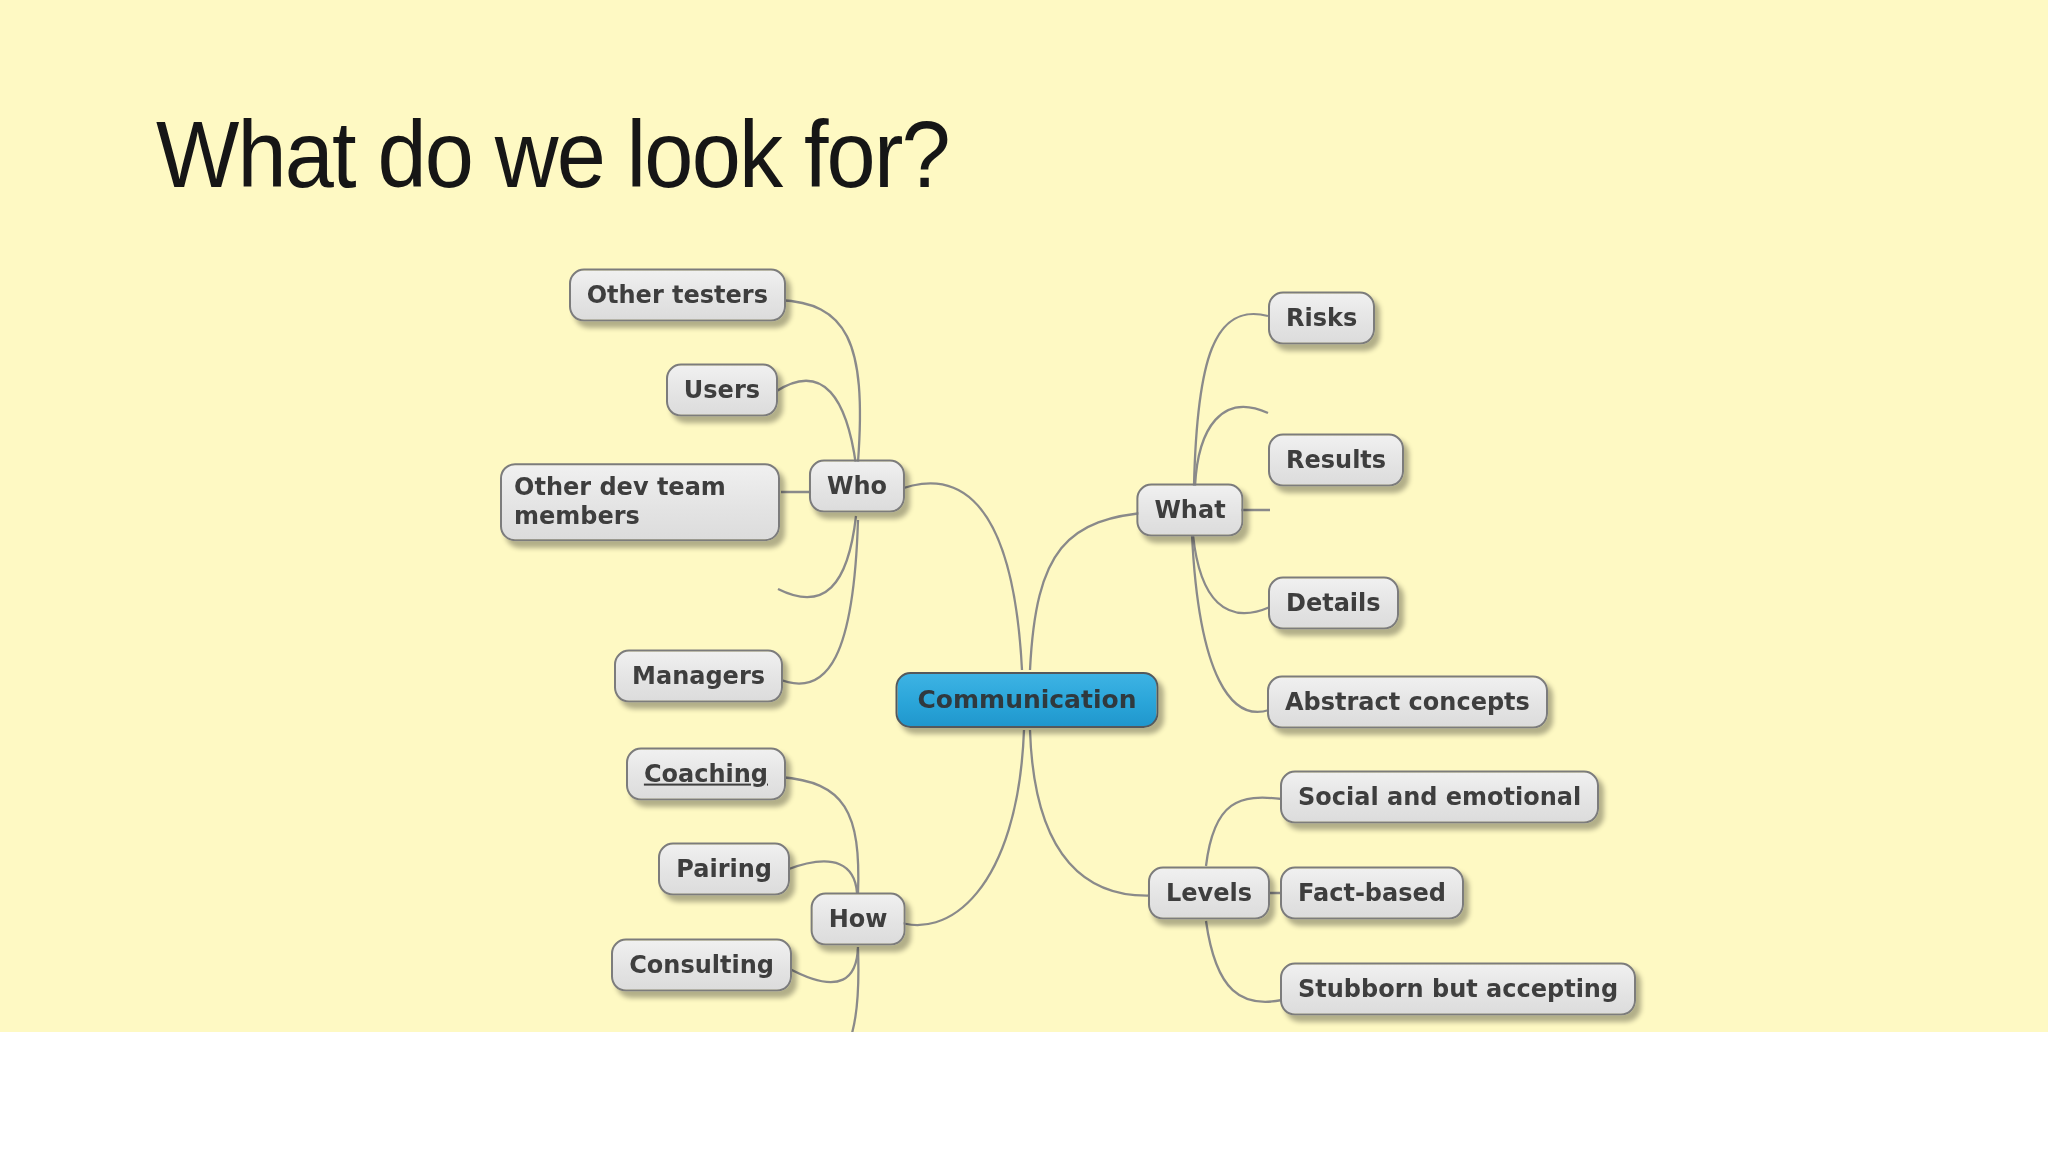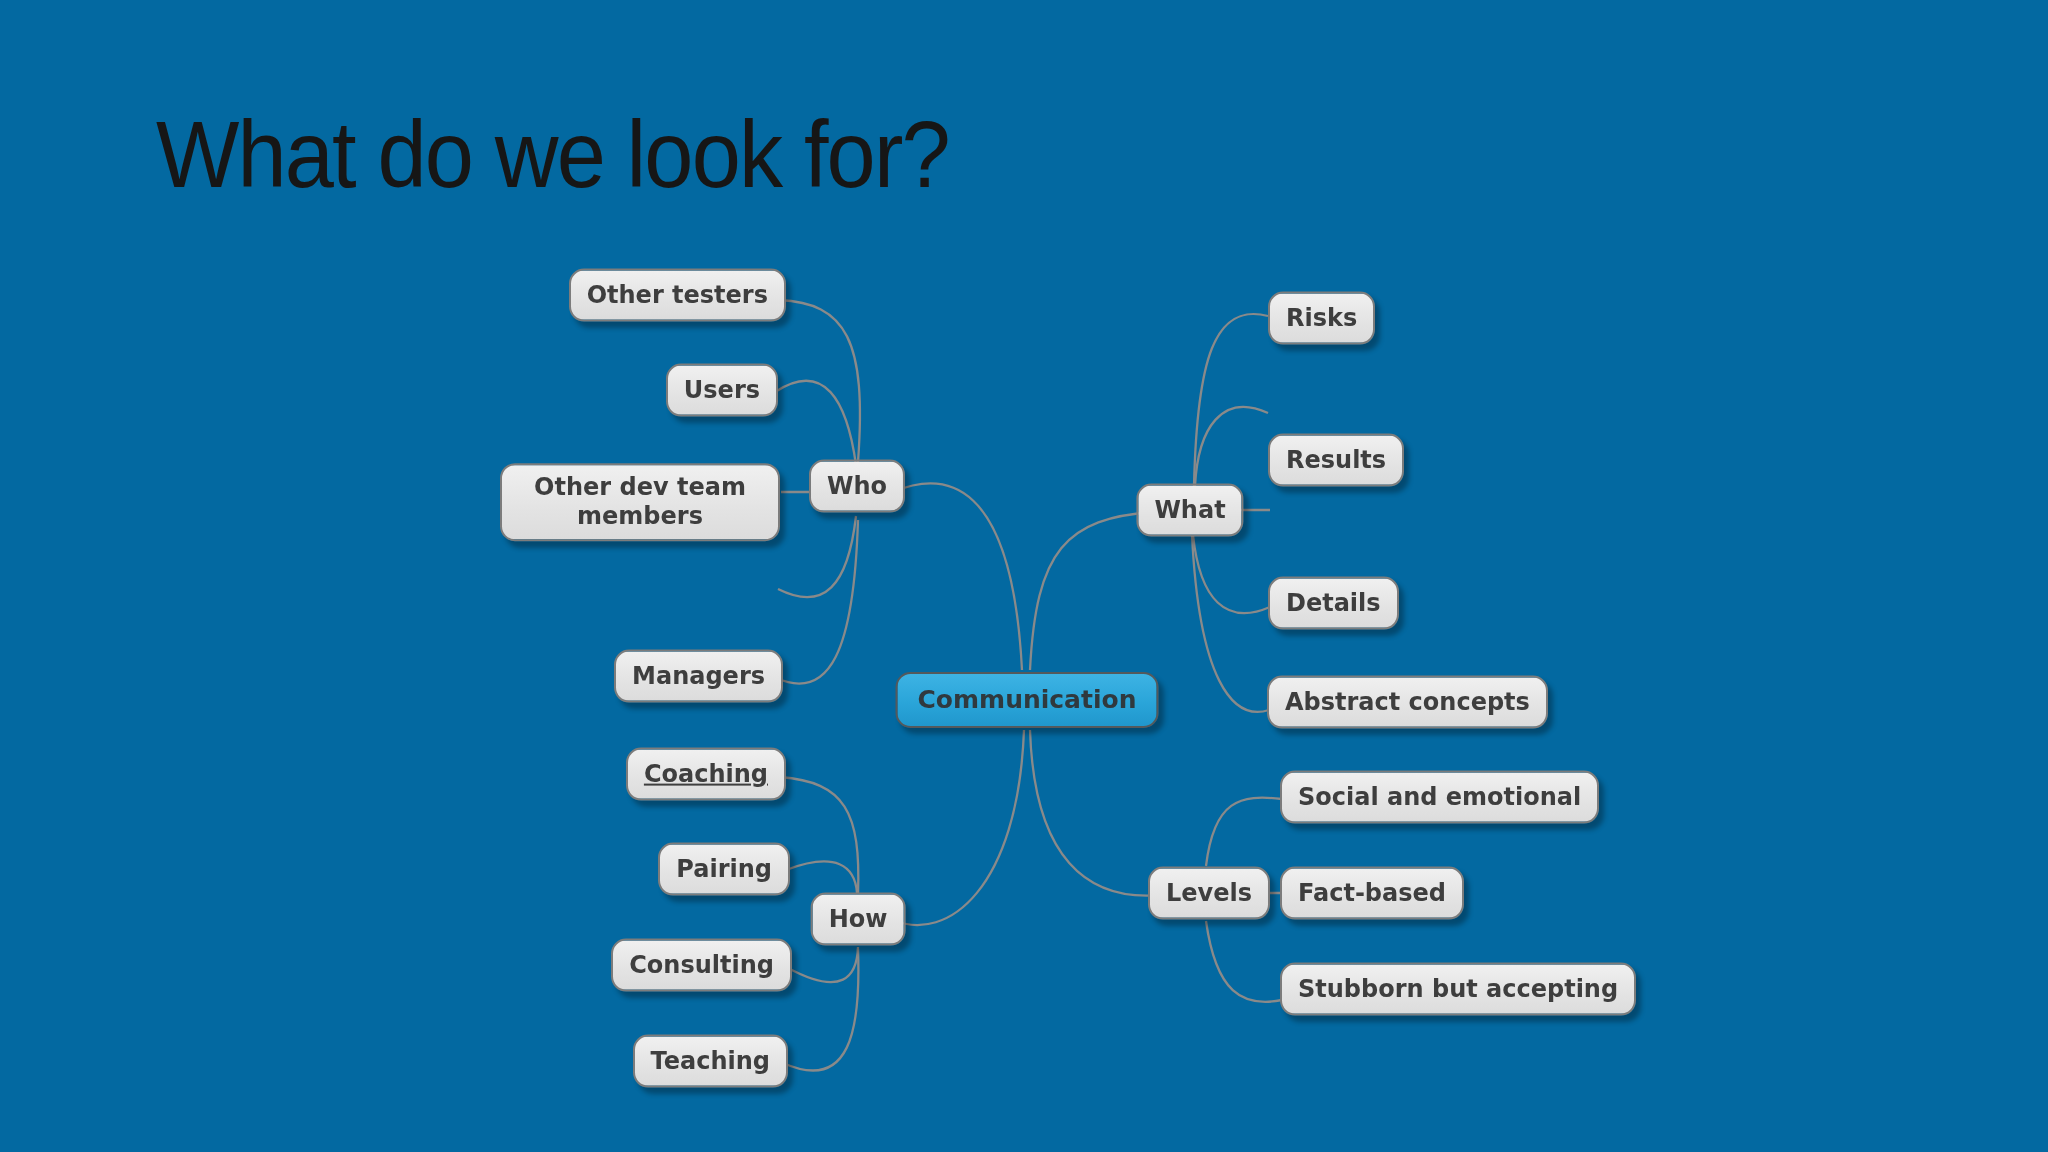--- a/index.html
+++ b/index.html
@@ -1,19 +1,19 @@
 <!DOCTYPE html>
 <html><head>
 <meta charset="utf-8">
 <style>
   html,body{margin:0;padding:0;background:#fff;}
   #slide{
     position:relative;
-    width:2048px;height:1152px;
-    background:#0369a1;
+    width:2048px;height:1032px;
+    background:#fef9c3;
     overflow:hidden;
     font-family:"DejaVu Sans","Liberation Sans",sans-serif;
   }
   #title{
     position:absolute;
     left:156px;top:100px;
     font-family:"Liberation Sans","DejaVu Sans",sans-serif;
     font-weight:300;
     font-size:95px;
     letter-spacing:-2px;
@@ -35,21 +35,21 @@
     color:#3e3e3e;
     font-size:24px;
     font-weight:bold;
     line-height:1.2;
     padding:10px 16px;
     white-space:nowrap;
   }
   .node.centered{transform:translate(-50%,-50%);}
   .node.multiline{
     white-space:normal;
-    text-align:center;
+    text-align:left;
     width:252px;
     padding:8px 12px;
   }
   .node.root{
     background:linear-gradient(180deg,#3db3e4 0%,#2aa5d9 55%,#2097cd 100%);
     border-color:#54595c;
     color:#30393e;
     font-size:25px;
     padding:11px 20px;
   }

